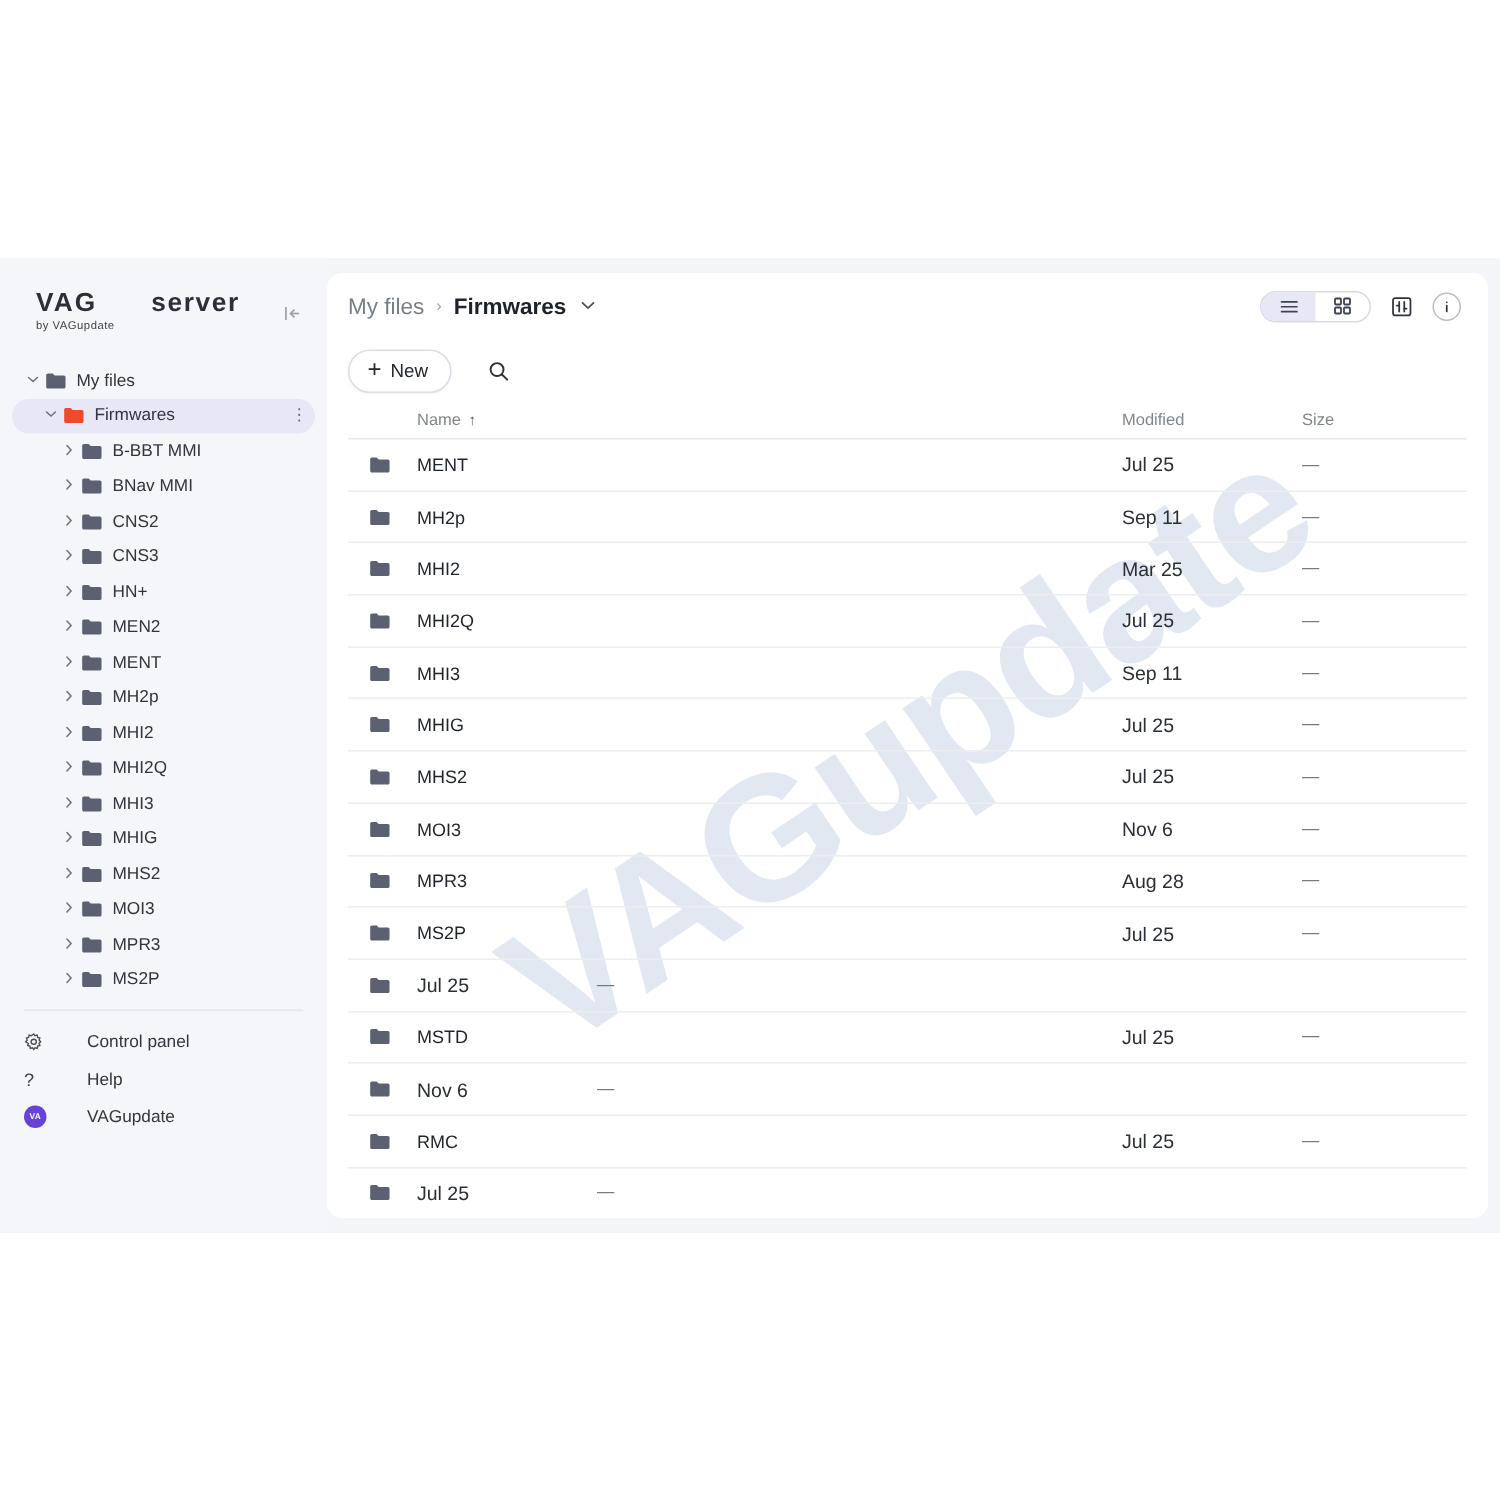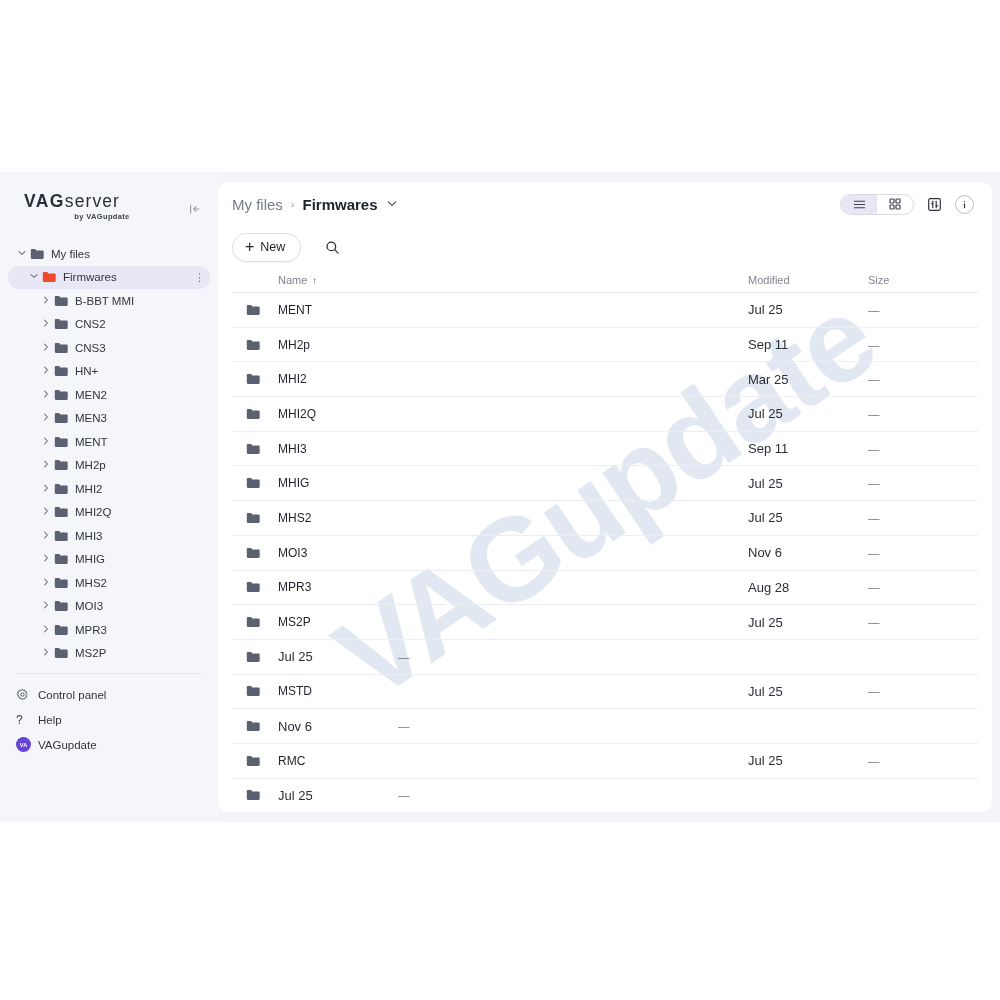--- a/index.html
+++ b/index.html
@@ -40,27 +40,27 @@
     height: 56px;
   }
   .brand-text { flex: 1; }
   .brand-title {
     font-size: 17.5px;
     font-weight: 700;
     color: #2b2f38;
     letter-spacing: 1.4px;
     line-height: 1.05;
   }
-  .brand-title .lite { font-weight: 400; letter-spacing: 1.1px; }
+  .brand-title .lite { font-weight: 700; letter-spacing: 1.1px; margin-left: 36px; }
   .brand-sub {
     font-size: 7.5px;
-    font-weight: 700;
+    font-weight: 400;
     color: #3a3f4a;
     letter-spacing: 0.35px;
-    text-align: center;
+    text-align: left;
     padding-right: 6px;
     margin-top: 2px;
   }
   .collapse-btn {
     width: 18px; height: 18px;
     display: flex; align-items: center; justify-content: center;
     color: #9aa0ad;
     cursor: pointer;
     margin-top: 8px;
   }
@@ -110,20 +110,21 @@
   }
 
   .bottom-nav { padding: 8px 0 0 0; }
   .bnav {
     display: flex; align-items: center;
     height: 25px;
     padding-left: 16px;
     font-size: 11.5px;
     color: #31353d;
     cursor: pointer;
+    gap: 20px;
   }
   .bnav .bicon {
     width: 22px; flex-shrink: 0;
     display: flex; align-items: center; justify-content: flex-start;
     color: #4a4f59;
   }
   .avatar {
     width: 15px; height: 15px; border-radius: 50%;
     background: #6742d6;
     color: #fff;
@@ -327,20 +328,33 @@
           <span class="tw">
             <span class="chev"><svg width="6" height="8" viewBox="0 0 7 10" fill="none" stroke="currentColor" stroke-width="1.3" stroke-linecap="round">
                 <path d="M1.8 1.3 L5.2 5 L1.8 8.7"></path>
               </svg></span>
           </span>
           <span class="ic-folder">
             <svg width="14" height="12" viewBox="0 0 16 13" fill="#5b6170">
               <path d="M0.9 2.1c0-.75.6-1.35 1.35-1.35h3.6l1.5 1.65h6.95c.75 0 1.35.6 1.35 1.35v7.05c0 .75-.6 1.35-1.35 1.35H2.25C1.5 12.15.9 11.55.9 10.8V2.1z"></path>
             </svg>
           </span>
+          <span class="tree-label">BNav MMI</span>
+        </div>
+        <div class="tree-item d2">
+          <span class="tw">
+            <span class="chev"><svg width="6" height="8" viewBox="0 0 7 10" fill="none" stroke="currentColor" stroke-width="1.3" stroke-linecap="round">
+                <path d="M1.8 1.3 L5.2 5 L1.8 8.7"></path>
+              </svg></span>
+          </span>
+          <span class="ic-folder">
+            <svg width="14" height="12" viewBox="0 0 16 13" fill="#5b6170">
+              <path d="M0.9 2.1c0-.75.6-1.35 1.35-1.35h3.6l1.5 1.65h6.95c.75 0 1.35.6 1.35 1.35v7.05c0 .75-.6 1.35-1.35 1.35H2.25C1.5 12.15.9 11.55.9 10.8V2.1z"></path>
+            </svg>
+          </span>
           <span class="tree-label">CNS2</span>
         </div>
         <div class="tree-item d2">
           <span class="tw">
             <span class="chev"><svg width="6" height="8" viewBox="0 0 7 10" fill="none" stroke="currentColor" stroke-width="1.3" stroke-linecap="round">
                 <path d="M1.8 1.3 L5.2 5 L1.8 8.7"></path>
               </svg></span>
           </span>
           <span class="ic-folder">
             <svg width="14" height="12" viewBox="0 0 16 13" fill="#5b6170">
@@ -367,33 +381,20 @@
             <span class="chev"><svg width="6" height="8" viewBox="0 0 7 10" fill="none" stroke="currentColor" stroke-width="1.3" stroke-linecap="round">
                 <path d="M1.8 1.3 L5.2 5 L1.8 8.7"></path>
               </svg></span>
           </span>
           <span class="ic-folder">
             <svg width="14" height="12" viewBox="0 0 16 13" fill="#5b6170">
               <path d="M0.9 2.1c0-.75.6-1.35 1.35-1.35h3.6l1.5 1.65h6.95c.75 0 1.35.6 1.35 1.35v7.05c0 .75-.6 1.35-1.35 1.35H2.25C1.5 12.15.9 11.55.9 10.8V2.1z"></path>
             </svg>
           </span>
           <span class="tree-label">MEN2</span>
-        </div>
-        <div class="tree-item d2">
-          <span class="tw">
-            <span class="chev"><svg width="6" height="8" viewBox="0 0 7 10" fill="none" stroke="currentColor" stroke-width="1.3" stroke-linecap="round">
-                <path d="M1.8 1.3 L5.2 5 L1.8 8.7"></path>
-              </svg></span>
-          </span>
-          <span class="ic-folder">
-            <svg width="14" height="12" viewBox="0 0 16 13" fill="#5b6170">
-              <path d="M0.9 2.1c0-.75.6-1.35 1.35-1.35h3.6l1.5 1.65h6.95c.75 0 1.35.6 1.35 1.35v7.05c0 .75-.6 1.35-1.35 1.35H2.25C1.5 12.15.9 11.55.9 10.8V2.1z"></path>
-            </svg>
-          </span>
-          <span class="tree-label">MEN3</span>
         </div>
         <div class="tree-item d2">
           <span class="tw">
             <span class="chev"><svg width="6" height="8" viewBox="0 0 7 10" fill="none" stroke="currentColor" stroke-width="1.3" stroke-linecap="round">
                 <path d="M1.8 1.3 L5.2 5 L1.8 8.7"></path>
               </svg></span>
           </span>
           <span class="ic-folder">
             <svg width="14" height="12" viewBox="0 0 16 13" fill="#5b6170">
               <path d="M0.9 2.1c0-.75.6-1.35 1.35-1.35h3.6l1.5 1.65h6.95c.75 0 1.35.6 1.35 1.35v7.05c0 .75-.6 1.35-1.35 1.35H2.25C1.5 12.15.9 11.55.9 10.8V2.1z"></path>

